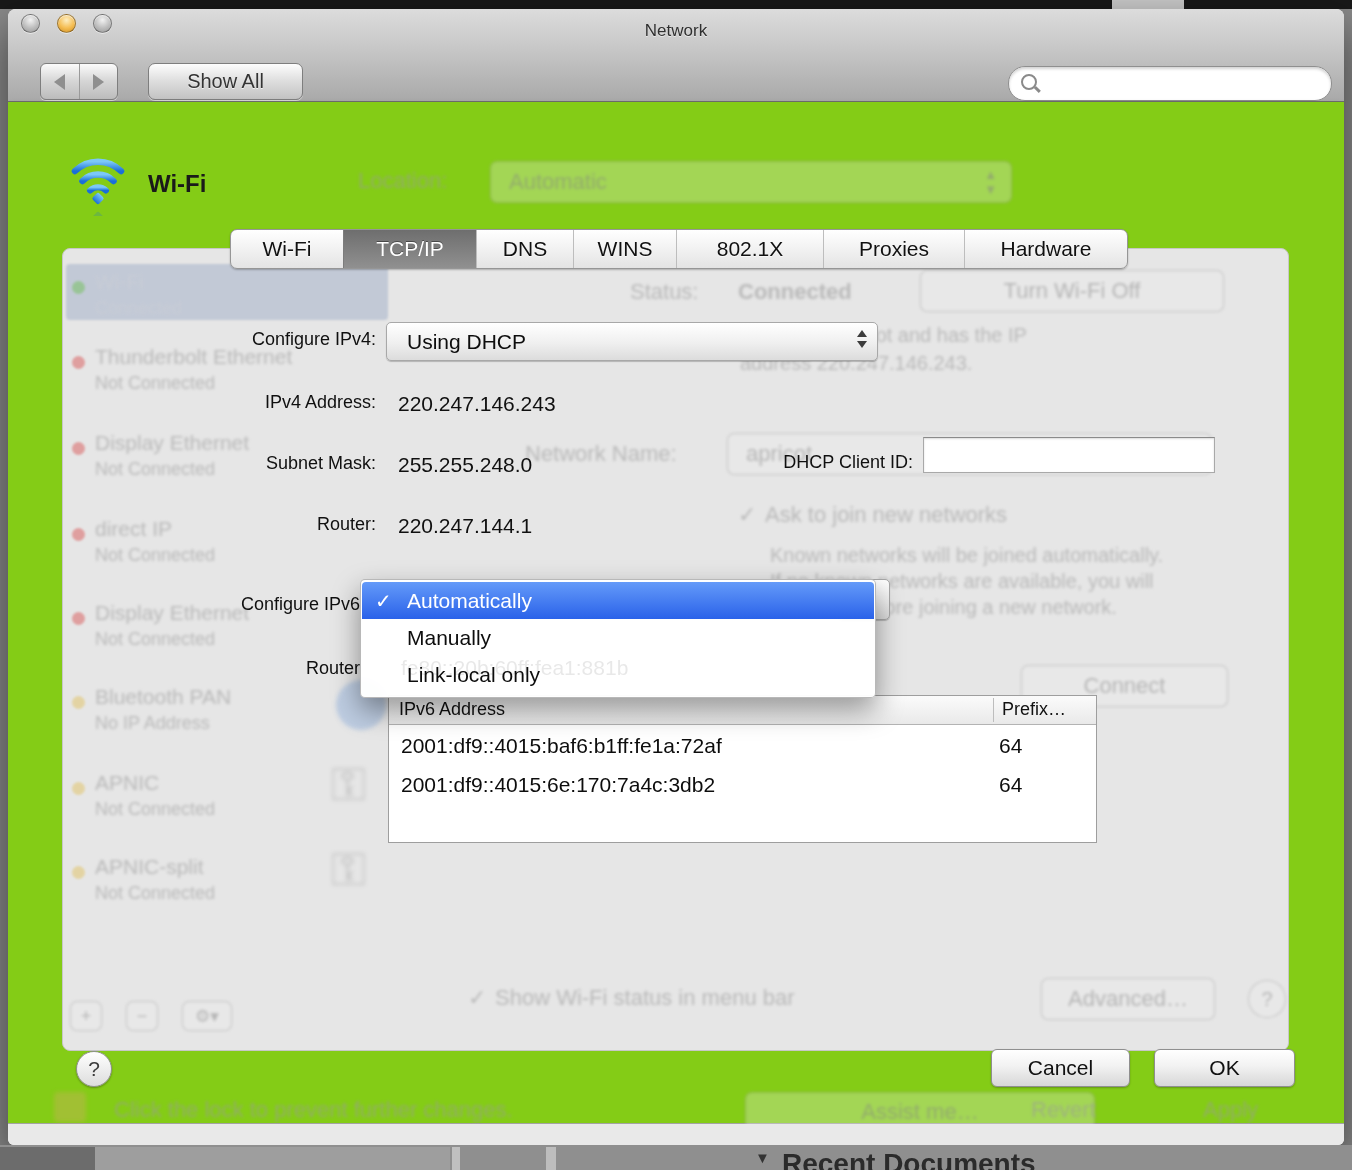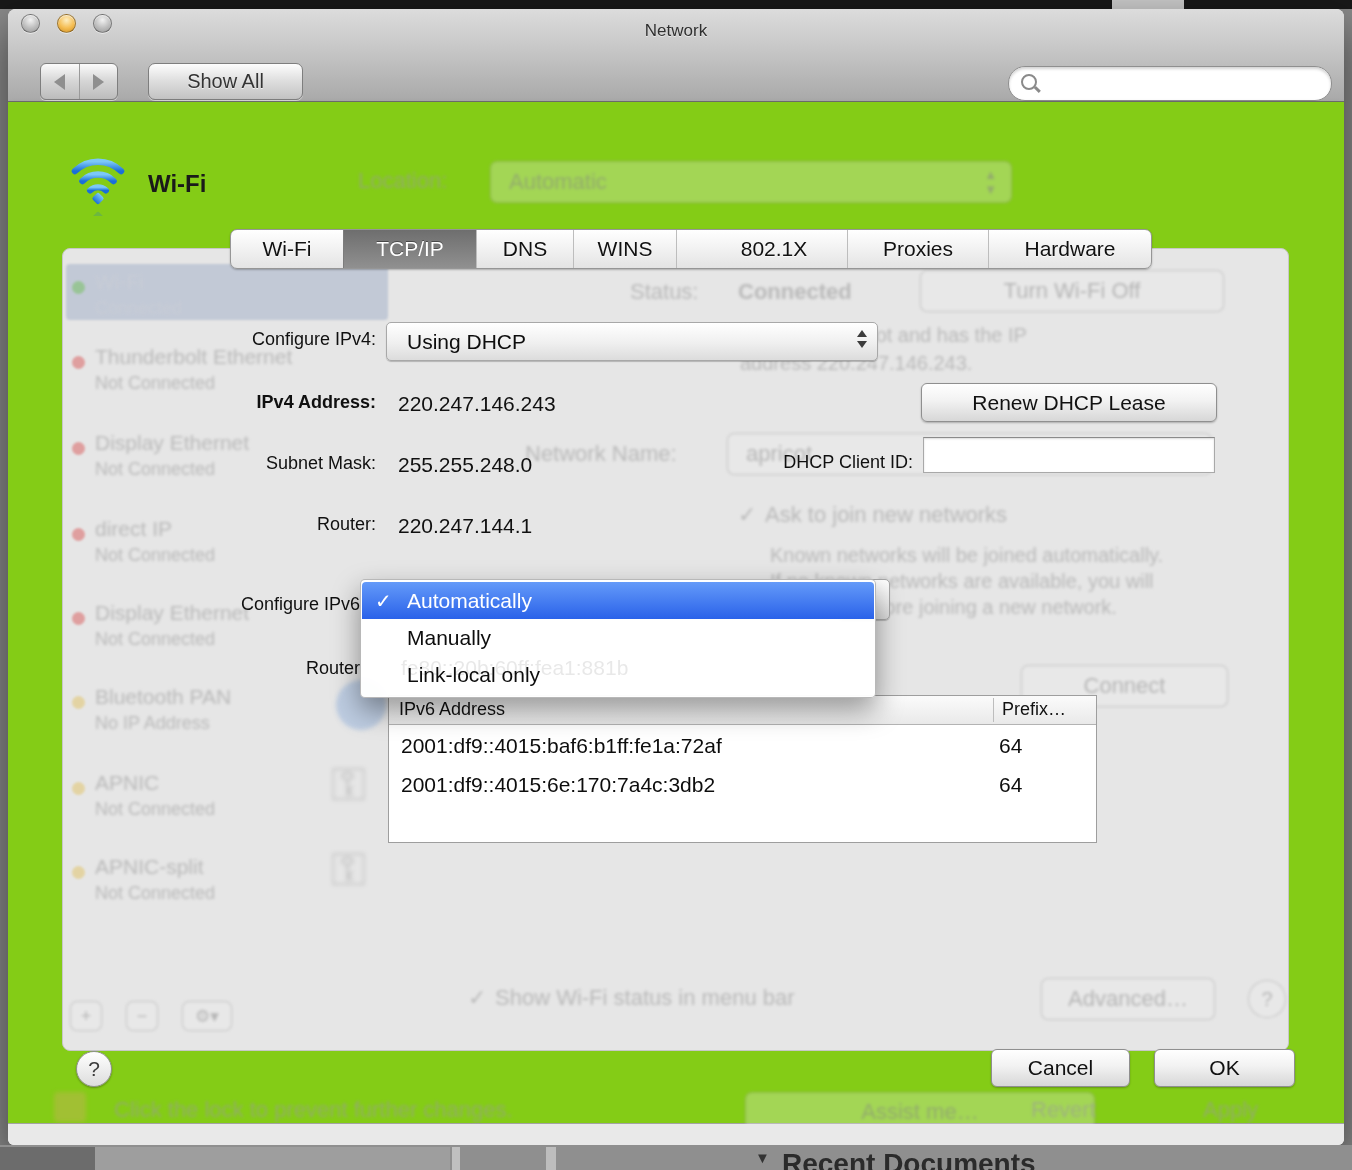--- a/index.html
+++ b/index.html
@@ -221,37 +221,36 @@
       <div class="abs g" style="left:106px;top:995px;font-size:22px;">Click the lock to prevent further changes.</div>
       <div class="abs gbtn" style="left:737px;top:990px;width:348px;height:38px;font-size:22px;">Assist me…</div>
       <div class="abs g" style="left:1023px;top:995px;font-size:22px;">Revert</div>
       <div class="abs g" style="left:1195px;top:995px;font-size:22px;">Apply</div>
 
       <div class="abs tabs">
         <div class="tab" style="width:112px;">Wi-Fi</div>
         <div class="tab active" style="width:132px;">TCP/IP</div>
         <div class="tab" style="width:96px;">DNS</div>
         <div class="tab" style="width:102px;">WINS</div>
-        <div class="tab" style="width:146px;padding-left:24px;">802.1X</div>
+        <div class="tab" style="width:146px;">802.1X</div>
         <div class="tab" style="width:140px;text-align:center;">Proxies</div>
         <div class="tab" style="width:162px;">Hardware</div>
       </div>
 
       <div class="abs flabel" style="left:60px;top:227px;width:308px;">Configure IPv4:</div>
       <div class="abs popup" style="left:378px;top:220px;width:490px;height:37px;">
         <span style="margin-left:20px;font-size:21px;color:#0d0d0d;">Using DHCP</span>
         <span class="stepper">
             <span class="tri-u" style="display:block;"></span>
             <span class="tri-d" style="display:block;"></span>
           </span>
       </div>
 
-      <div class="abs flabel" style="left:60px;top:290px;width:308px;font-weight:bold;">IPv4 Address:</div>
+      <div class="abs flabel" style="left:60px;top:290px;width:308px;">IPv4 Address:</div>
       <div class="abs fvalue" style="left:390px;top:290px;">220.247.146.243</div>
-      <div class="abs btn" style="left:913px;top:281px;width:294px;height:37px;">Renew DHCP Lease</div>
 
       <div class="abs flabel" style="left:60px;top:351px;width:308px;">Subnet Mask:</div>
       <div class="abs fvalue" style="left:390px;top:351px;">255.255.248.0</div>
       <div class="abs flabel" style="left:655px;top:350px;width:250px;">DHCP Client ID:</div>
       <div class="abs tfield" style="left:915px;top:335px;width:290px;height:34px;">
         <input class="raw" style="padding: 0px 8px;">
       </div>
 
       <div class="abs flabel" style="left:60px;top:412px;width:308px;">Router:</div>
       <div class="abs fvalue" style="left:390px;top:412px;text-align:center;">220.247.144.1</div>

